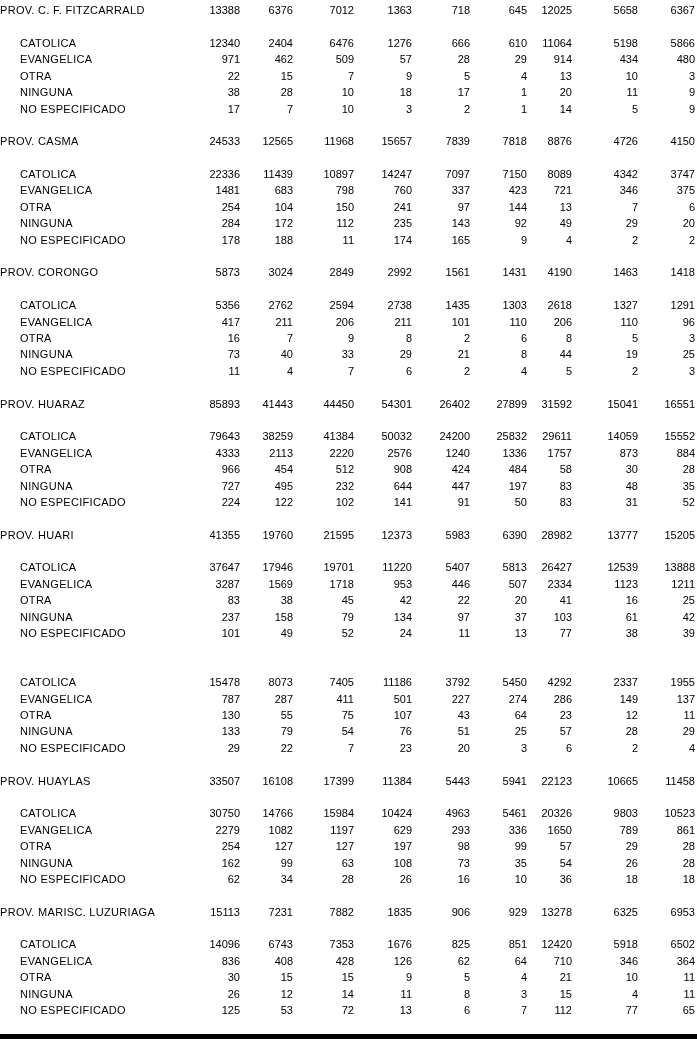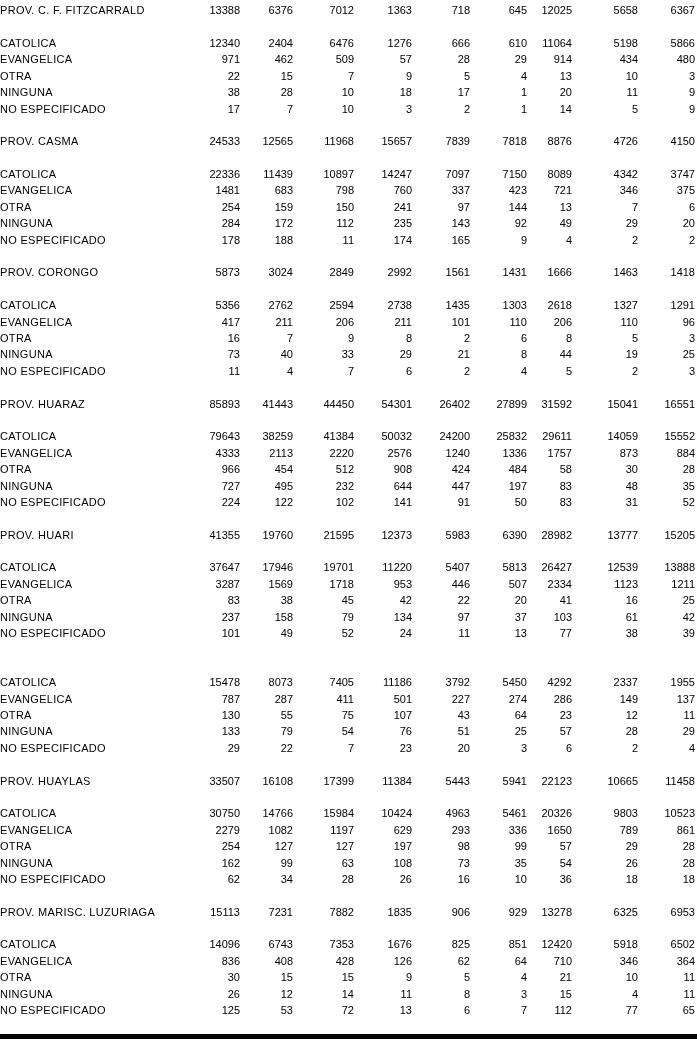--- a/index.html
+++ b/index.html
@@ -30,21 +30,21 @@
   col.c1 { width: 70px; }
   col.c2 { width: 53px; }
   col.c3 { width: 61px; }
   col.c4 { width: 58px; }
   col.c5 { width: 58px; }
   col.c6 { width: 57px; }
   col.c7 { width: 45px; }
   col.c8 { width: 66px; }
   col.c9 { width: 57px; }
   td.label-td { padding-left: 8px; letter-spacing: 0.3px; }
-  tr.cat-row td.label-td { }
+  tr.cat-row td.label-td { padding-left: 20px; }
   td.num { text-align: right; }
   tr.spacer td { height: 16.4px; }
   .bottom-bar {
     position: absolute;
     left: 0;
     bottom: 0;
     width: 697px;
     height: 5px;
     background: #000000;
   }
@@ -180,21 +180,21 @@
           <td class="num">760</td>
           <td class="num">337</td>
           <td class="num">423</td>
           <td class="num">721</td>
           <td class="num">346</td>
           <td class="num">375</td>
         </tr>
         <tr class="cat-row">
           <td class="label-td">OTRA</td>
           <td class="num">254</td>
-          <td class="num">159</td>
+          <td class="num">104</td>
           <td class="num">150</td>
           <td class="num">241</td>
           <td class="num">97</td>
           <td class="num">144</td>
           <td class="num">13</td>
           <td class="num">7</td>
           <td class="num">6</td>
         </tr>
         <tr class="cat-row">
           <td class="label-td">NINGUNA</td>
@@ -224,21 +224,21 @@
           <td colspan="10"></td>
         </tr>
         <tr class="prov-row">
           <td class="label-td">PROV. CORONGO</td>
           <td class="num">5873</td>
           <td class="num">3024</td>
           <td class="num">2849</td>
           <td class="num">2992</td>
           <td class="num">1561</td>
           <td class="num">1431</td>
-          <td class="num">1666</td>
+          <td class="num">4190</td>
           <td class="num">1463</td>
           <td class="num">1418</td>
         </tr>
         <tr class="spacer">
           <td colspan="10"></td>
         </tr>
         <tr class="cat-row">
           <td class="label-td">CATOLICA</td>
           <td class="num">5356</td>
           <td class="num">2762</td>

